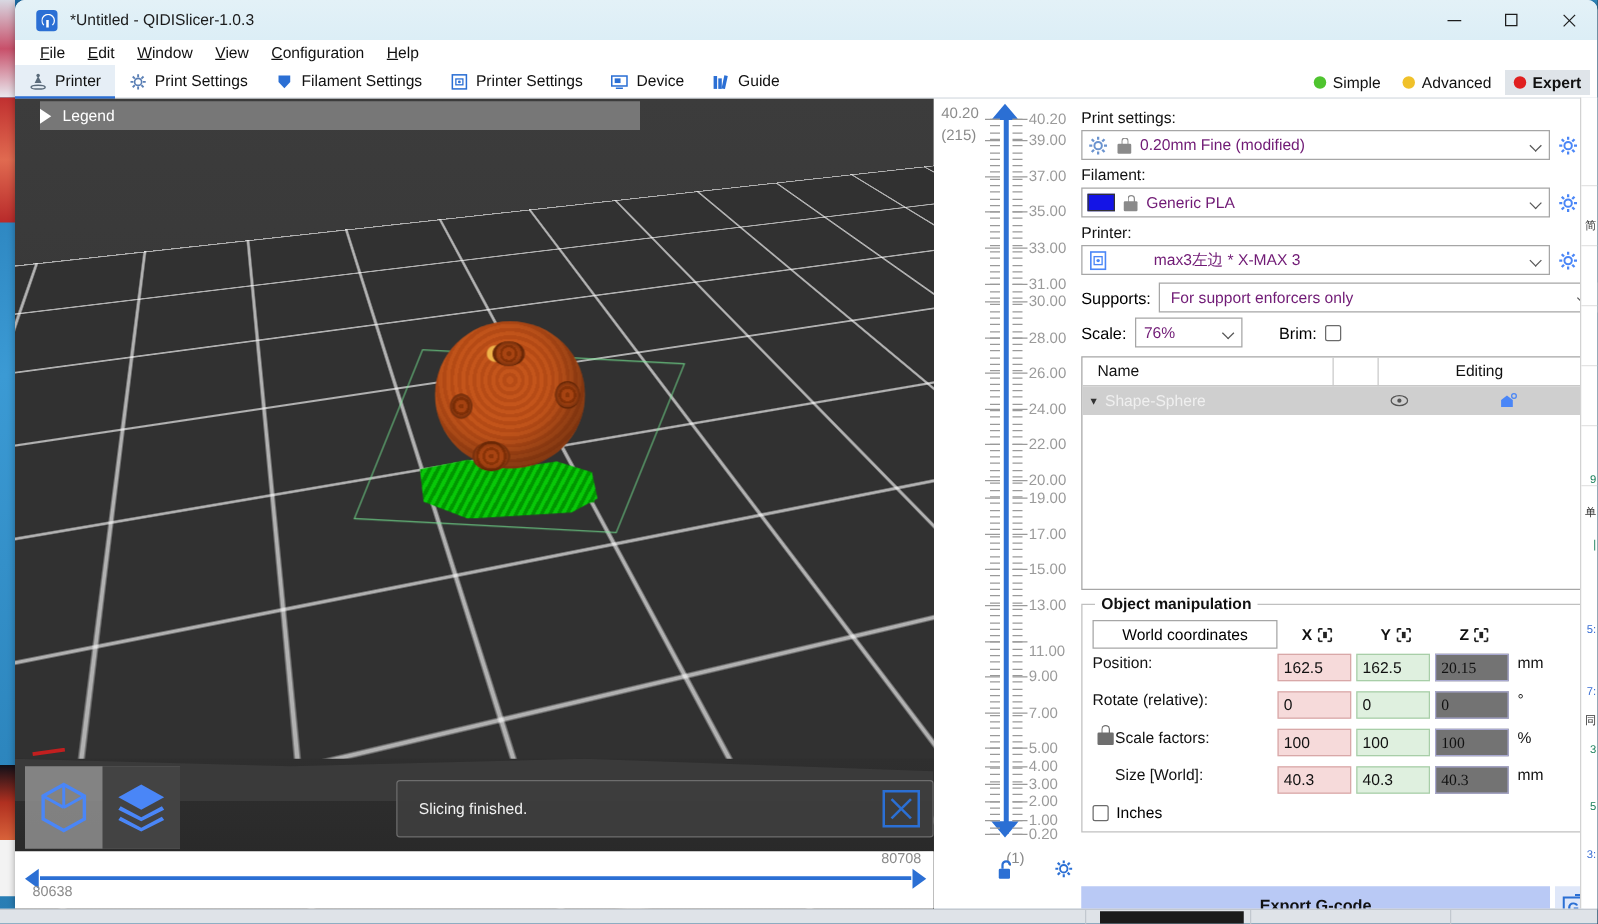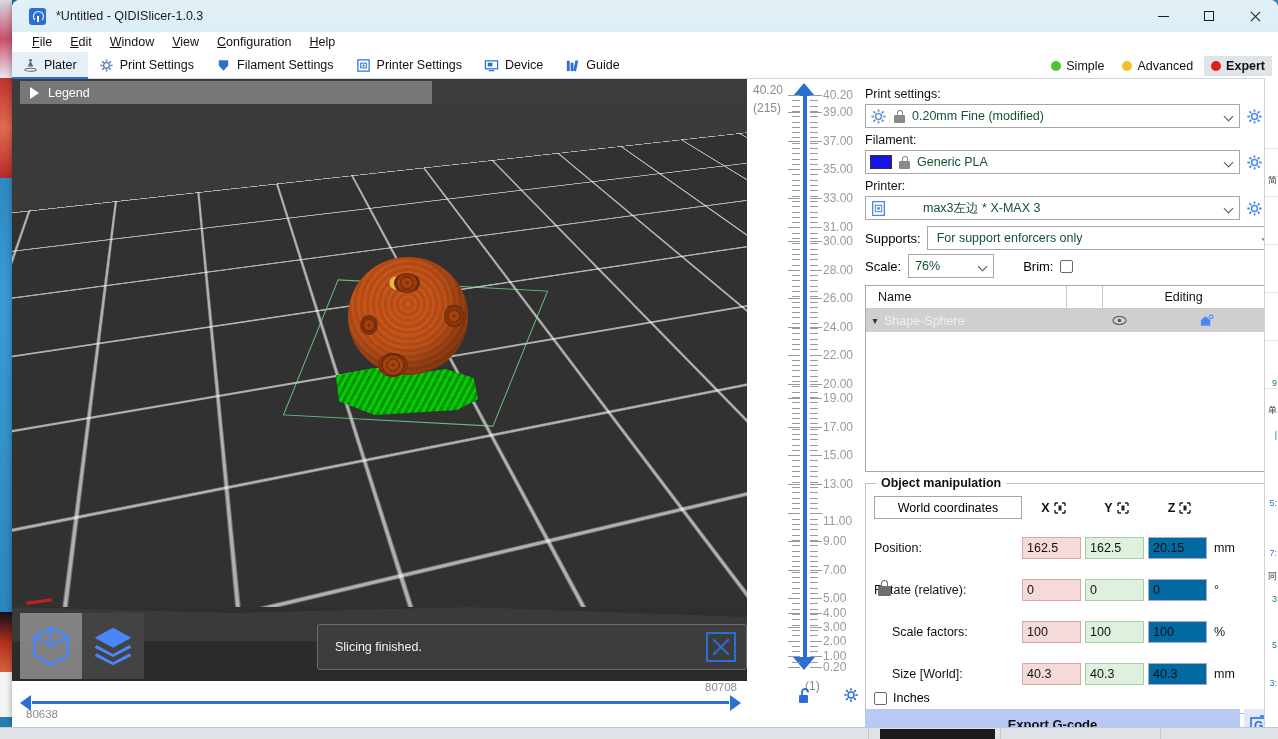--- a/index.html
+++ b/index.html
@@ -82,23 +82,23 @@
   .dot { width:10px; height:10px; border-radius:50%; display:block; }
 
   
   .body-area { position:relative; height:648px; display:flex; }
 
   
   .viewport { position:relative; width:735px; height:648px; overflow:hidden;
     background:#3b3b3b; }
   .vp-sky { position:absolute; inset:0; background:linear-gradient(180deg,#3c3c3c 0%,#353535 55%,#2c2c2c 100%); }
 
-  .legend { position:absolute; left:8px; top:2px; width:412px; height:23px;
+  .legend { position:absolute; left:20px; top:2px; width:480px; height:23px;
     background:rgba(128,128,128,.88); display:flex; align-items:center;
-    gap:9px; padding-left:10px; color:#fff; font-size:12.5px; z-index:6;}
+    gap:9px; color:#fff; font-size:12.5px; z-index:6;}
   .tri { width:0;height:0;border-left:9px solid #fff;
          border-top:6px solid transparent;border-bottom:6px solid transparent;}
 
   
   .bed { position:absolute; left:-180px; top:92px; width:1120px; height:560px;
     background:#4a4a4a;
     transform: perspective(780px) rotateX(66deg) rotateZ(-15deg);
     transform-origin: 50% 0%;
   }
   .bedgrid { position:absolute; inset:0;
@@ -195,21 +195,21 @@
   .vs-lock { position:absolute; left:50px; top:608px; width:16px; height:18px; }
   .vs-gear { position:absolute; left:96px; top:608px; }
 
   
   .rpanel { width:418px; height:648px; background:#fff; position:relative;
     padding:8px 0 0 5px; flex:none; }
   .lbl { font-size:12.5px; color:#111; margin:0 0 3px 0; }
   .combo-row { display:flex; align-items:center; gap:6px; margin-bottom:5px; }
   .combo { height:24px; border:1px solid #a6a6a6; background:#fff;
     display:flex; align-items:center; gap:7px; padding:0 4px; font-size:12.5px;
-    color:#14532d; position:relative; }
+    color:#701a75; position:relative; }
   .combo .chev { position:absolute; right:7px; top:8px; width:7px; height:7px;
     border-right:1.4px solid #555; border-bottom:1.4px solid #555;
     transform:rotate(45deg); }
   .combo-w { width:375px; }
   .sup-combo { width:370px; }
   .infill-combo { width:86px; }
   .swatch { width:22px; height:14px; background:#1414e6; border:1px solid #333; flex:none;}
   .lockico { width:11px; height:13px; position:relative; flex:none; }
   .lockico .shk { position:absolute; left:2.5px; top:0; width:6px; height:6px;
     border:1.6px solid #8a8a8a; border-bottom:none; border-radius:3px 3px 0 0;}
@@ -245,27 +245,27 @@
   .grp { position:relative; width:400px; margin-top:11px; border:1px solid #c0c0c0;
     padding:12px 8px 8px 8px; }
   .grp-title { position:absolute; left:10px; top:-8px; background:#fff;
     padding:0 5px; font-size:12.5px; font-weight:bold; color:#111; }
   .mani-top { display:flex; align-items:center; }
   .wcombo { width:148px; height:23px; border:1px solid #a6a6a6; background:#fff;
     display:flex; align-items:center; padding:0 4px; font-size:12.5px; position:relative;
     justify-content:center; }
   .axhead { width:63px; display:flex; align-items:center; justify-content:center;
     gap:4px; font-size:12.5px; font-weight:bold; color:#111; }
-  .mrow { display:flex; align-items:center; height:26px; margin-top:16px; }
+  .mrow { display:flex; height:26px; margin-top:4px; }
   .mlabel { width:148px; font-size:12.5px; color:#111; }
   .minput { width:59px; height:22px; margin-right:4px; border:1px solid #9aa0b0;
     font-size:12.5px; color:#111; padding-left:4px; line-height:20px; }
   .mi-x { background:#f6dada; border-color:#d8a8a8; }
   .mi-y { background:#dff0df; border-color:#a8ceA8; }
-  .mi-z { background:#0369a1; border-color:#a8a8d0; }
+  .mi-z { background:#737373; border-color:#a8a8d0;font-family:Liberation Serif, serif; }
   .munit { font-size:12.5px; color:#111; margin-left:3px; }
   .inches { display:flex; align-items:center; gap:6px; font-size:12.5px; margin-top:4px;}
   .biglock { position:absolute; left:12px; top:96px; width:13px; height:16px; }
   .biglock .shk { position:absolute; left:3px; top:0; width:7px; height:7px;
     border:1.8px solid #6e6e6e; border-bottom:none; border-radius:4px 4px 0 0;}
   .biglock .bdy { position:absolute; left:0; top:6px; width:13px; height:10px;
     background:#6e6e6e; border-radius:1px;}
 
   .info-grp { position:relative; width:400px; margin-top:7px;
     border:1px solid #c0c0c0; padding:9px 8px 5px 8px; }
@@ -331,21 +331,21 @@
     </div>
 
     <div class="tabbar">
 
       <div class="tab active">
         <svg width="15" height="15" viewBox="0 0 16 16">
           <ellipse cx="8" cy="12.5" rx="6" ry="1.6" fill="none" stroke="#5a6a7a" stroke-width="1.2"></ellipse>
           <path d="M8 3 L11 9 L5 9 Z" fill="#5a6a7a"></path>
           <circle cx="8" cy="2.5" r="1.5" fill="#5a6a7a"></circle>
         </svg>
-        <span>Plater</span>
+        <span>Printer</span>
       </div>
 
       <div class="tab">
         <svg width="15" height="15" viewBox="0 0 16 16">
           <circle cx="8" cy="8" r="3" fill="none" stroke="#5a7fb5" stroke-width="1.4"></circle>
           <g stroke="#5a7fb5" stroke-width="1.6">
             <line x1="8" y1="1.5" x2="8" y2="4"></line>
               <line x1="8" y1="12" x2="8" y2="14.5"></line>
             <line x1="1.5" y1="8" x2="4" y2="8"></line>
               <line x1="12" y1="8" x2="14.5" y2="8"></line>

